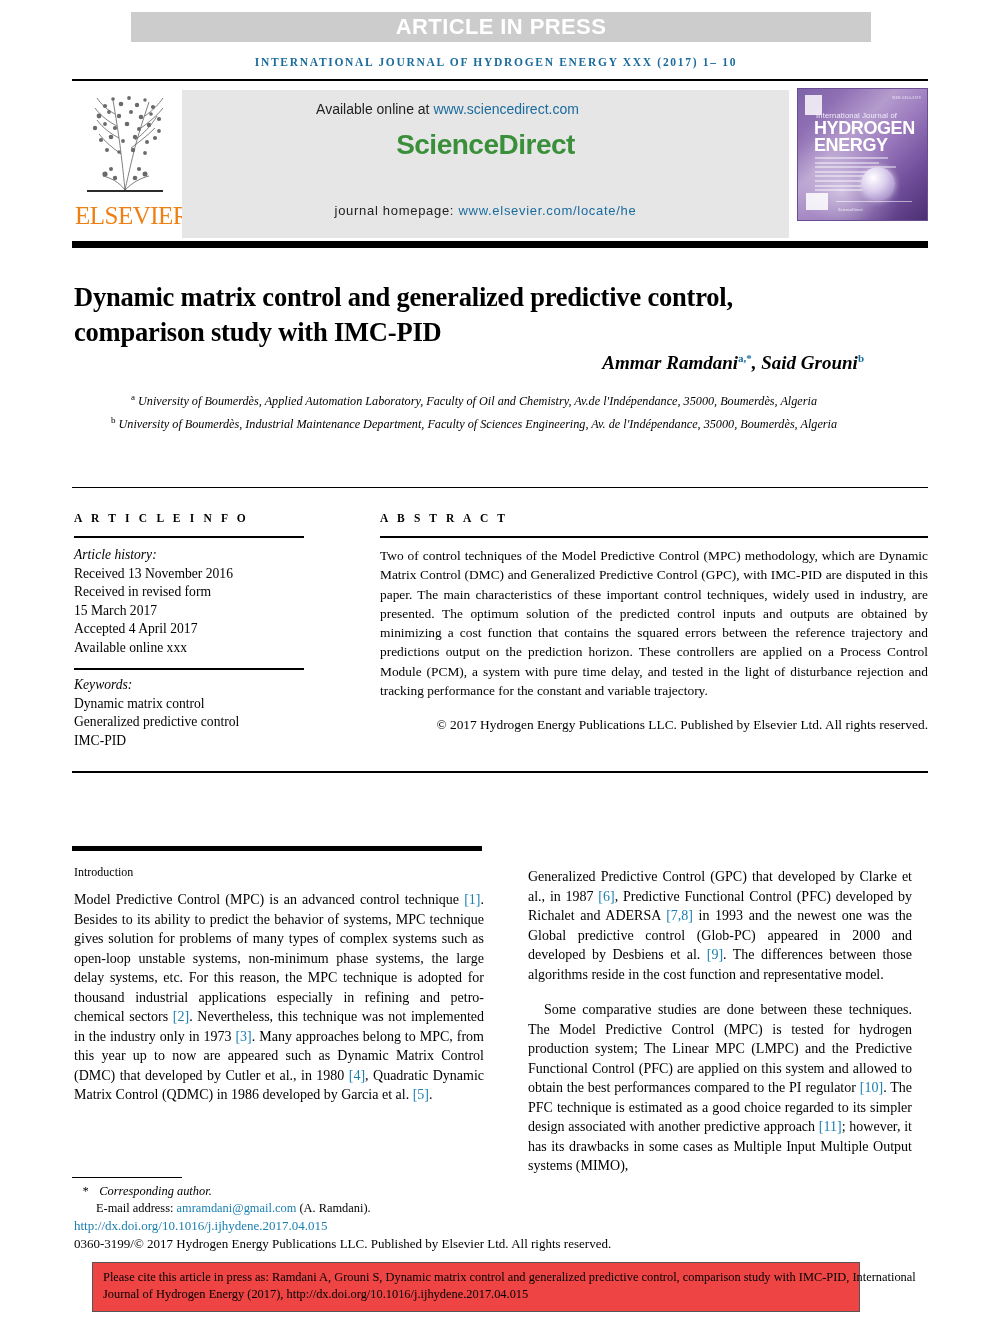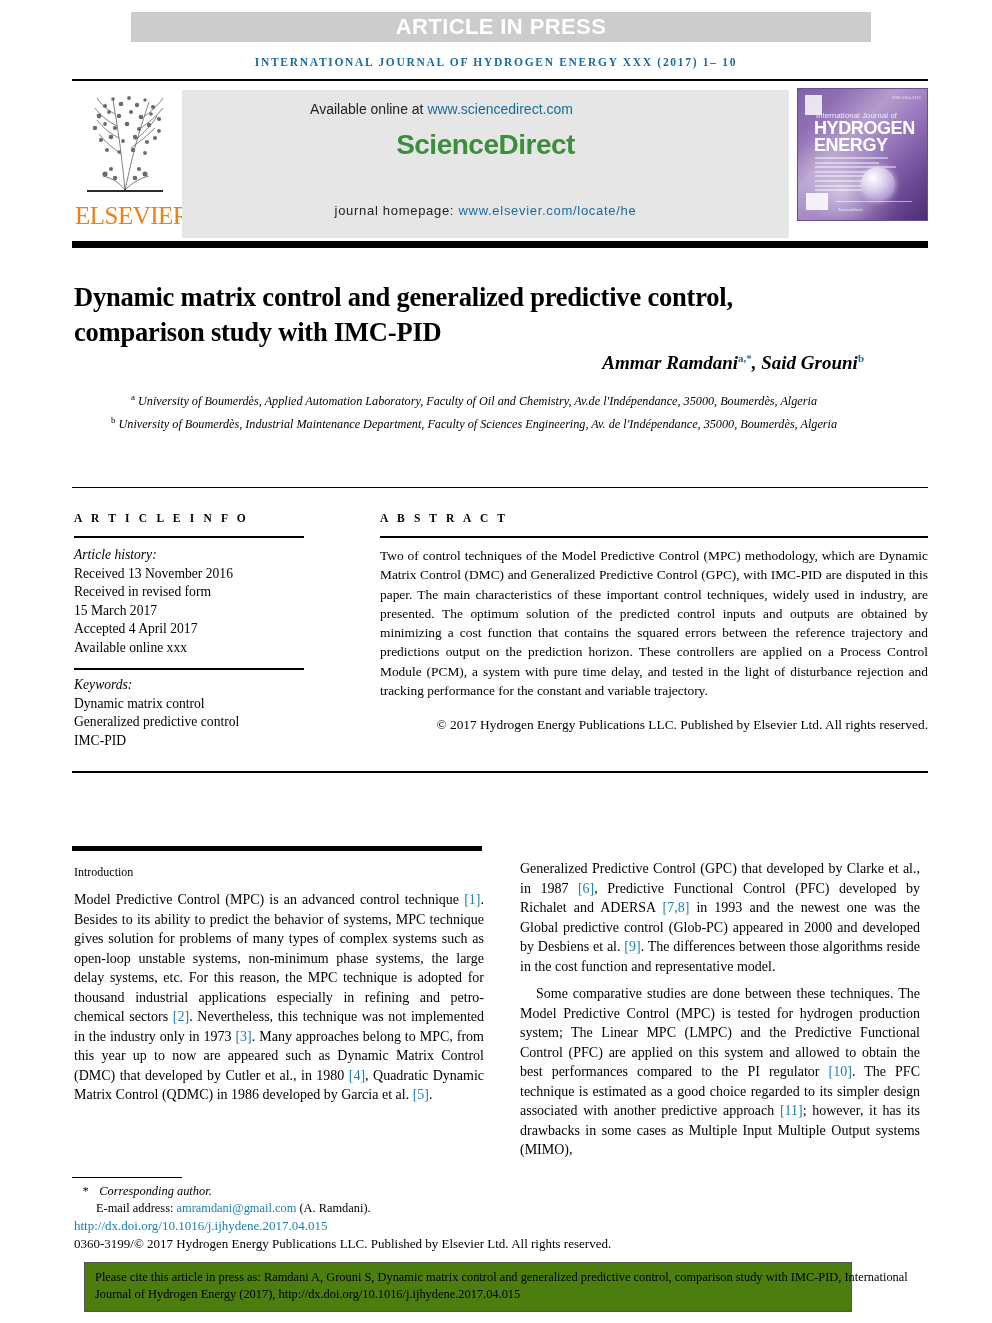--- a/index.html
+++ b/index.html
@@ -94,20 +94,21 @@
     background: #e6e6e6;
   }
   .sd-avail {
     position: absolute;
     left: 0; top: 11px;
     width: 519px;
     text-align: center;
     font-family: "Liberation Sans", "DejaVu Sans", sans-serif;
     font-size: 14px;
     color: #222;
+    padding-left: 6px;
   }
   .sd-avail .lnk { color: #1a6b9e; }
   .sd-logo {
     position: absolute;
     left: 0; top: 39px;
     width: 607px;
     text-align: center;
     font-family: "Liberation Sans", "DejaVu Sans", sans-serif;
     font-weight: bold;
     font-size: 28px;
@@ -369,21 +370,21 @@
   }
   .col-right {
     position: absolute;
     left: 512px; top: 851px;
     width: 416px;
     font-family: "Liberation Serif", "DejaVu Serif", serif;
     font-size: 14px;
     line-height: 19.5px;
     text-align: justify;
   }
-  .col-right p { margin: 8px; }
+  .col-right p { margin: 16px; }
   .col-right p + p { text-indent: 16px; }
   .ref { color: #1a7fb0; }
 
   
   .footnote {
     position: absolute;
     left: 74px; top: 1183px;
     width: 430px;
     font-family: "Liberation Serif", "DejaVu Serif", serif;
     font-size: 12.4px;
@@ -403,23 +404,23 @@
   .issnline {
     position: absolute;
     left: 74px; top: 1236px;
     font-family: "Liberation Serif", "DejaVu Serif", serif;
     font-size: 13px;
   }
 
   
   .cite-box {
     position: absolute;
-    left: 84px; top: 1262px;
+    left: 92px; top: 1262px;
     width: 768px; height: 50px;
-    background: #4d7c0f;
+    background: #ef4444;
     border: 1px solid #555;
     box-sizing: border-box;
   }
   .cite-text {
     position: absolute;
     left: 10px; top: 6px;
     width: 826px;
     font-family: "Liberation Serif", "DejaVu Serif", serif;
     font-size: 12.4px;
     line-height: 16.5px;

